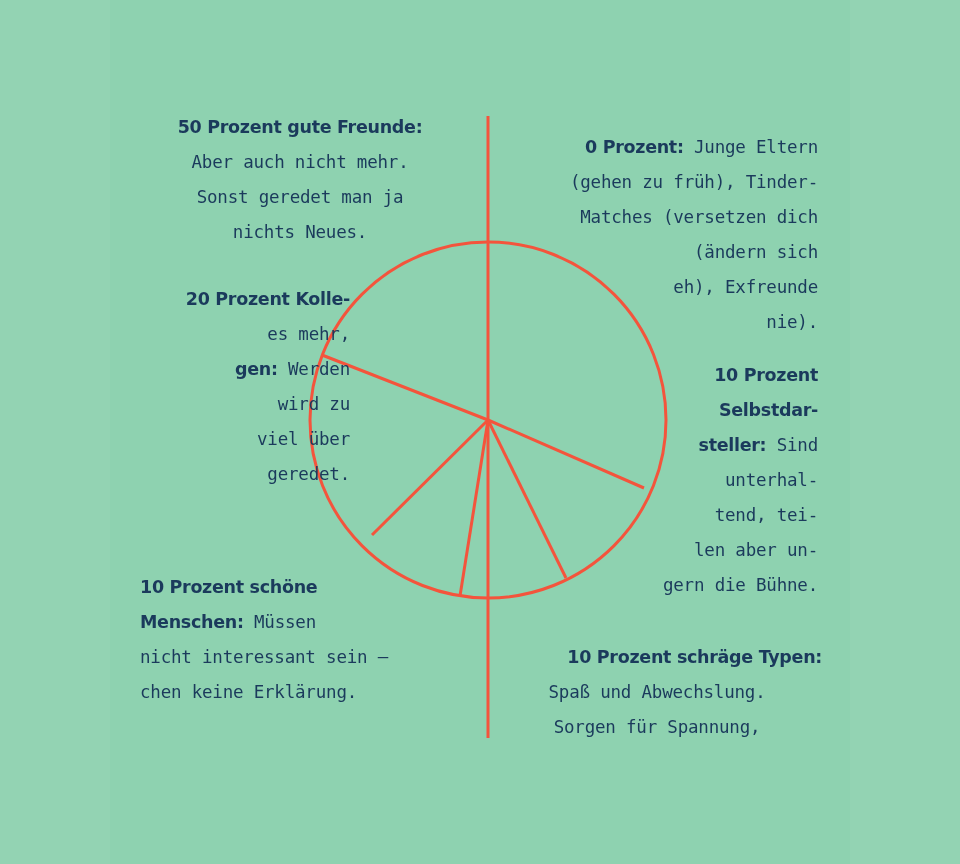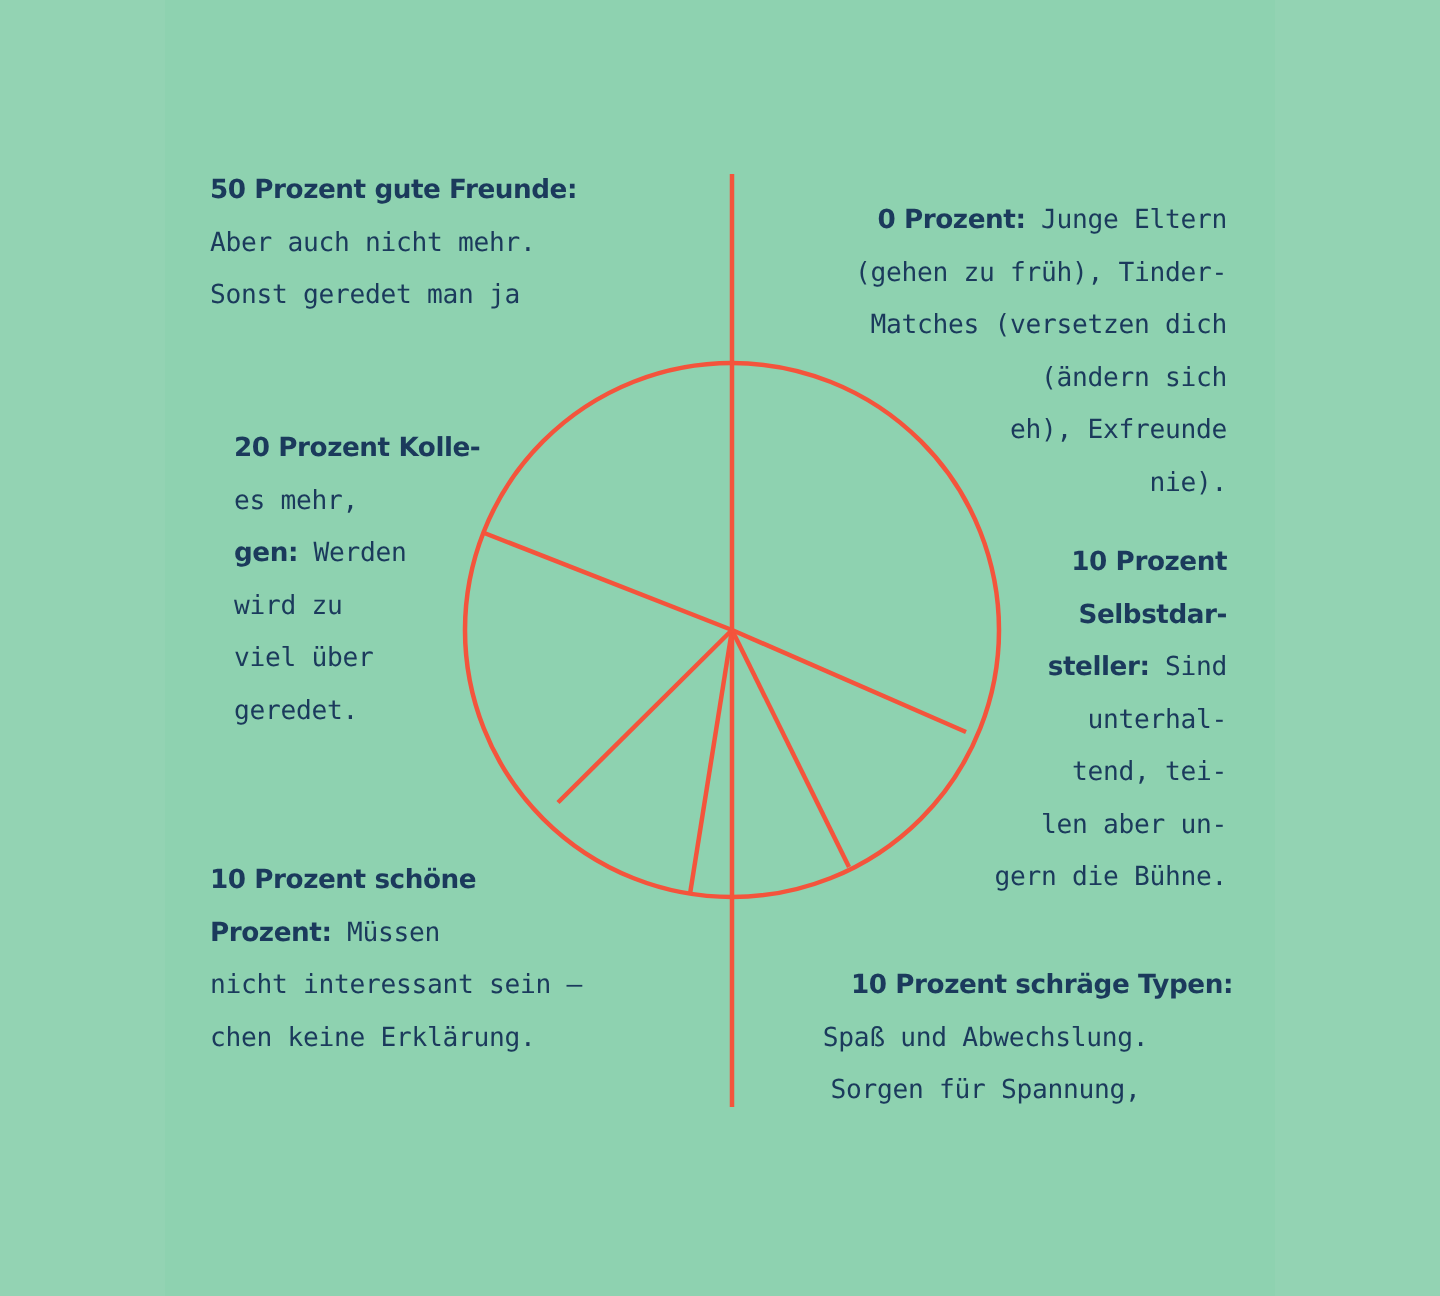--- a/index.html
+++ b/index.html
@@ -53,27 +53,27 @@
     font-weight: bold;
     font-size: 17.5px;
     letter-spacing: -0.3px;
   }
 
   
   #lbl-freunde {
     left: 140px;
     top: 110px;
     width: 320px;
-    text-align: left;
+    text-align: center;
   }
   #lbl-kollegen {
-    left: 156px;
+    left: 140px;
     top: 282px;
     width: 210px;
-    text-align: left;
+    text-align: right;
   }
   #lbl-schoene {
     left: 140px;
     top: 570px;
     width: 330px;
     text-align: left;
   }
   #lbl-eltern {
     right: 142px;
     top: 110px;
@@ -112,34 +112,35 @@
     <line x1="488" y1="420" x2="372" y2="535" stroke="#f4543c" stroke-width="3"></line>
     <line x1="488" y1="420" x2="460" y2="596" stroke="#f4543c" stroke-width="3"></line>
     <line x1="488" y1="420" x2="566" y2="578" stroke="#f4543c" stroke-width="3"></line>
     <line x1="488" y1="420" x2="644" y2="488" stroke="#f4543c" stroke-width="3"></line>
   </svg>
 
   <div class="label" id="lbl-freunde">
     <div class="head">50 Prozent gute Freunde:</div>
     <div>Aber auch nicht mehr.</div>
     <div>Sonst geredet man ja</div>
+    <div>nichts Neues.</div>
   </div>
 
   <div class="label" id="lbl-kollegen">
     <div class="head">20 Prozent Kolle-</div>
     <div>es mehr,</div>
     <div><span class="head">gen:</span><span> Werden</span></div>
     <div>wird zu</div>
     <div>viel über</div>
     <div>geredet.</div>
   </div>
 
   <div class="label" id="lbl-schoene">
     <div class="head">10 Prozent schöne</div>
-    <div><span class="head">Prozent:</span><span> Müssen</span></div>
+    <div><span class="head">Menschen:</span><span> Müssen</span></div>
     <div>nicht interessant sein –</div>
     <div>chen keine Erklärung.</div>
   </div>
 
   <div class="label" id="lbl-eltern">
     <div><span class="head">0 Prozent:</span><span> Junge Eltern</span></div>
     <div>(gehen zu früh), Tinder-</div>
     <div>Matches (versetzen dich</div>
     <div>(ändern sich</div>
     <div>eh), Exfreunde</div>

